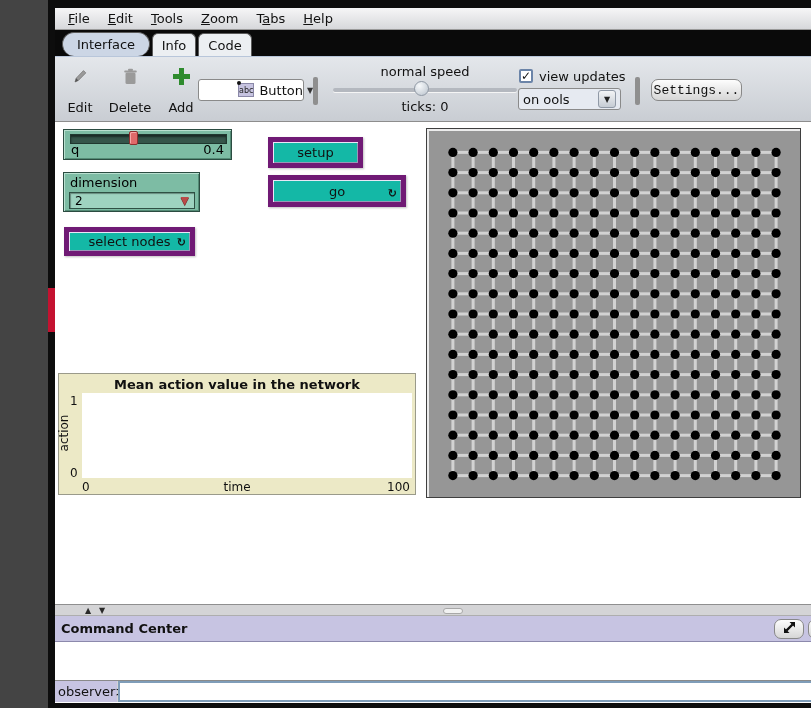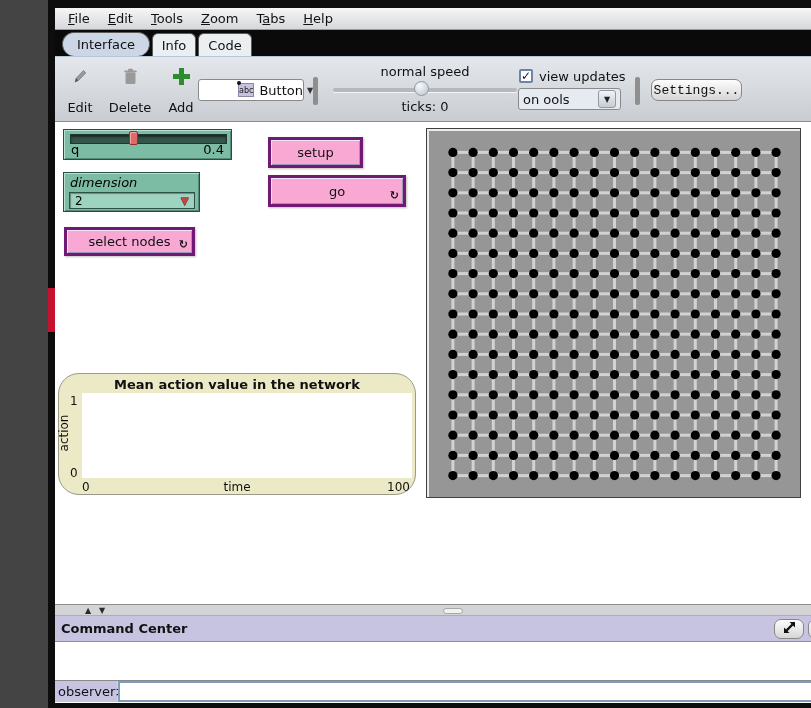--- a/index.html
+++ b/index.html
@@ -58,35 +58,35 @@
   .vscroll { position:absolute; background:#d6d9de; border-left:1px solid #a5a5a5; }
   .scroll-btn { position:absolute; left:0; width:100%; height:14px; background:linear-gradient(#f4f4f5,#cdd0d4);
     border:1px solid #9aa0a8; border-radius:3px; font-size:7px; color:#333;
     display:flex; align-items:center; justify-content:center; }
   .scroll-thumb { position:absolute; left:1px; width:11px; background:linear-gradient(90deg,#f2f3f5,#c3c7cd);
     border:1px solid #9aa0a8; border-radius:6px; }
 
   
   .nl-green { background:#7dbca4; border:1px solid #2b4c41;
     box-shadow:inset 1px 1px 0 #b9e0d0, inset -1px -1px 0 #548b76; }
-  .nl-button { position:absolute; background:#f9a8d4; border:3px solid #701a75;
+  .nl-button { position:absolute; background:#14b8a6; border:5px solid #701a75;
     box-shadow:inset 1px 1px 0 #e9e7f6, inset -1px -1px 0 #9a98b8, 1px 1px 2px rgba(0,0,0,0.25);
     font-size:13px; color:#111; display:flex; align-items:center; justify-content:center; }
   .forever { position:absolute; right:4px; bottom:2px; font-size:11px; font-weight:bold; color:#111; }
 
   #slider-q { position:absolute; left:8px; top:7px; width:169px; height:31px; }
   #slider-q-track { position:absolute; left:6px; top:4px; width:157px; height:10px; background:#35554a;
     border:1px solid #203830; box-shadow:inset 0 2px 2px rgba(0,0,0,0.5); }
   #slider-q-handle { position:absolute; top:1px; width:9px; height:14px; background:#e06a6a;
     border:1px solid #8f2f2f; border-radius:2px; box-shadow:inset 1px 1px 0 #f4a9a9; }
   #slider-q-label { position:absolute; left:7px; bottom:2px; font-size:13px; color:#000; }
   #slider-q-value { position:absolute; right:7px; bottom:2px; font-size:13px; color:#000; }
 
   #chooser-dimension { position:absolute; left:8px; top:50px; width:137px; height:40px; }
-  #chooser-dimension .c-label { position:absolute; left:6px; top:2px; font-size:13px; color:#000;font-style:italic; }
+  #chooser-dimension .c-label { position:absolute; left:6px; top:2px; font-size:13px; color:#000; }
   #chooser-select { position:absolute; left:5px; top:19px; width:126px; height:17px; background:#9ed3c0;
     border:1px solid #2f5044; box-shadow:inset 1px 1px 1px rgba(0,0,0,0.35);
     display:flex; align-items:center; font-size:12px; color:#000; padding:0 5px; }
   #chooser-arrow { margin-left:auto; font-size:11px; color:#b94a48; text-shadow:0 1px 0 #6e2322; }
 
   
   #plot { position:absolute; left:3px; top:251px; width:358px; height:122px; border:1px solid #9a9a8a; }
   #plot-title { position:absolute; left:0; top:3px; width:100%; text-align:center;
     font-size:13px; font-weight:bold; color:#111; }
   #plot-area { position:absolute; left:23px; top:19px; width:330px; height:85px; background:#fff; }
@@ -234,21 +234,21 @@
         <span class="forever">↻</span>
       </div>
       <div class="nl-button" style="left:213px;top:15px;width:95px;height:31px;">
         <span>setup</span>
       </div>
       <div class="nl-button" style="left:213px;top:53px;width:138px;height:32px;">
         <span>go</span>
         <span class="forever">↻</span>
       </div>
 
-      <div id="plot" style="background: rgb(236, 233, 198); border-radius: 21px;">
+      <div id="plot" style="background: rgb(236, 233, 198);">
         <div id="plot-title">Mean action value in the network</div>
         <div id="plot-area"></div>
         <div id="plot-ylabel">action</div>
         <div class="plot-tick" style="left:11px;top:20px;">1</div>
         <div class="plot-tick" style="left:11px;top:92px;">0</div>
         <div class="plot-tick" style="left:23px;top:106px;">0</div>
         <div class="plot-tick" style="left:0;top:106px;width:100%;text-align:center;">time</div>
         <div class="plot-tick" style="right:5px;top:106px;">100</div>
       </div>
 

